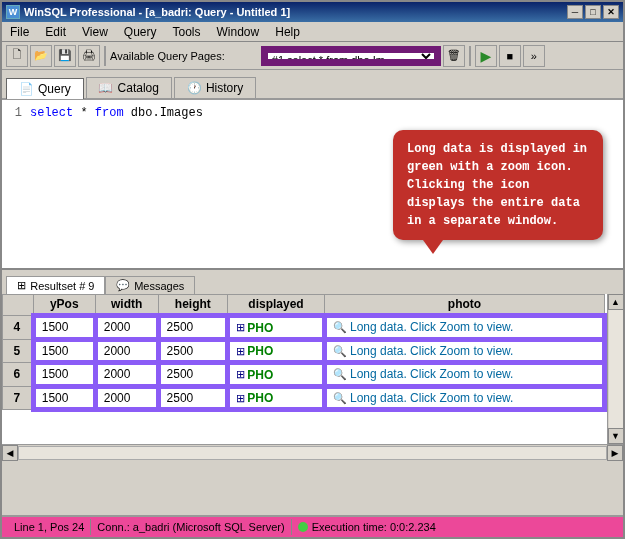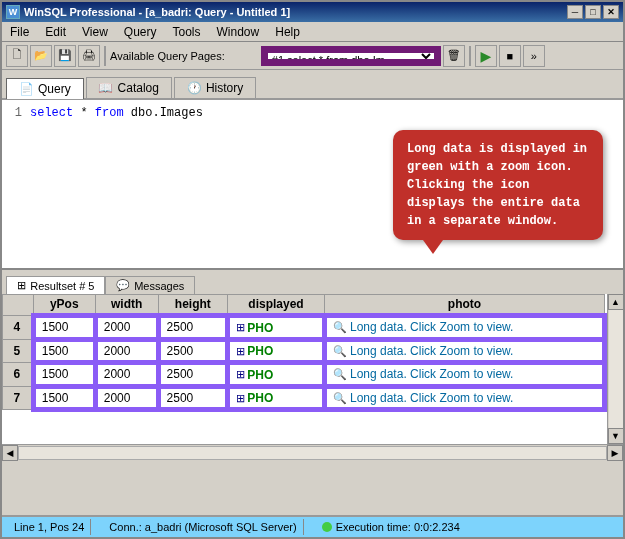--- a/index.html
+++ b/index.html
@@ -229,28 +229,28 @@
       align-items: center;
     }
     .hscroll-btn {
       width: 16px; height: 16px; background: #d4d0c8;
       border: 1px solid #888; display: flex; align-items: center; justify-content: center; font-size: 9px;
     }
     .hscroll-track { flex: 1; height: 14px; background: #e8e4dc; border: 1px solid #aaa; }
 
     
     .status-bar {
-      background: #7dd3fc;
+      background: #ec4899;
       border-top: 2px solid #999;
       display: flex;
       align-items: center;
       padding: 2px 6px;
       height: 22px;
       font-size: 11px;
-      gap: 12px;
+      gap: 0;
     }
     .status-section {
       padding: 0 6px;
       border-right: 1px solid #888;
       height: 100%;
       display: flex;
       align-items: center;
     }
     .status-section:last-child { border-right: none; }
     .status-dot { width: 10px; height: 10px; background: #44cc44; border-radius: 50%; margin-right: 4px; }
@@ -345,21 +345,21 @@
           <span>Long data is displayed in green with a zoom icon. Clicking the icon displays the entire data in a separate window.</span>
         </div>
       </div>
     </div>
 
     <div class="results-section">
 
       <div class="result-tab-bar">
         <div class="result-tab active">
           <span>⊞</span>
-          <span>Resultset # 5</span>
+          <span>Resultset # 9</span>
         </div>
         <div class="result-tab">
           <span>💬</span>
           <span>Messages</span>
         </div>
       </div>
 
       <div class="table-area">
         <div class="data-table-wrapper">
           <table class="data-table">

